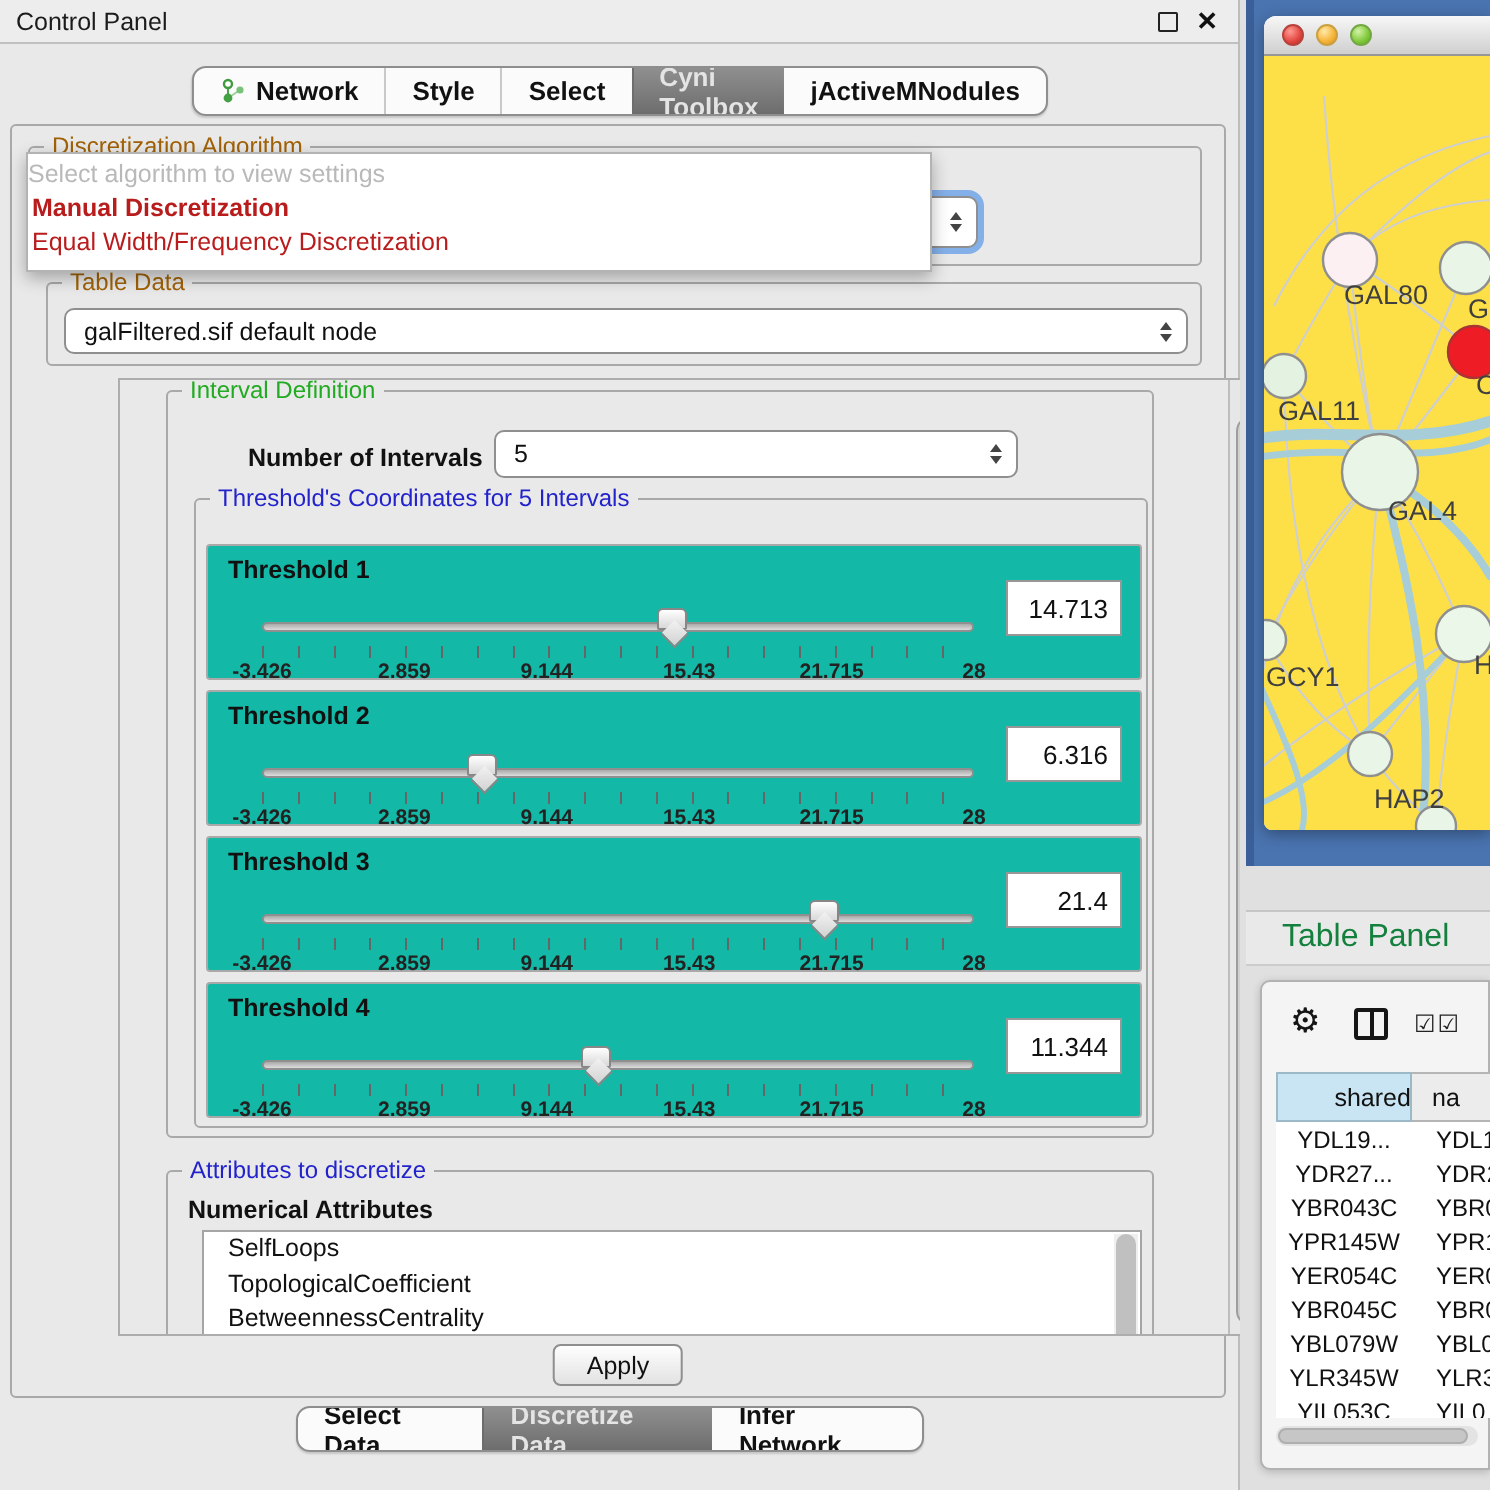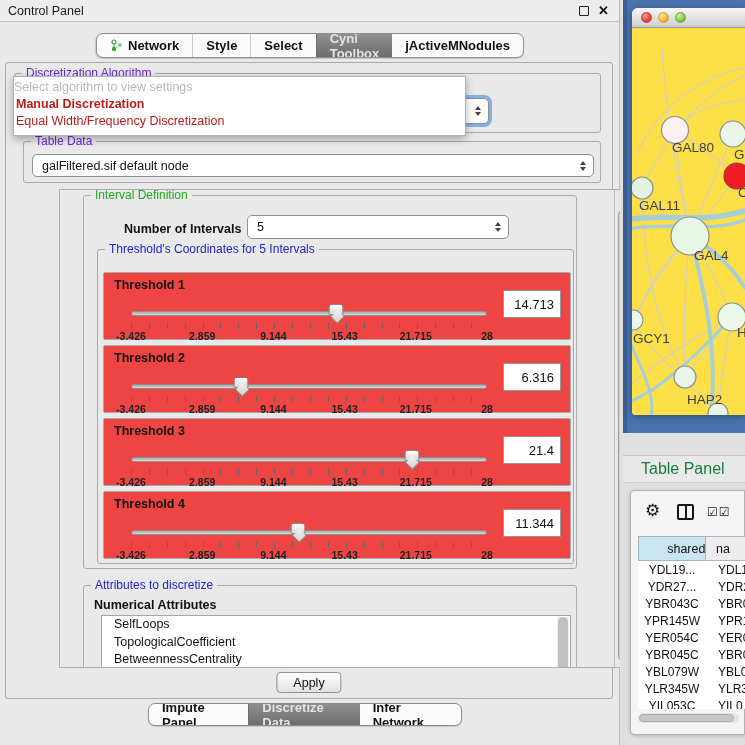--- a/index.html
+++ b/index.html
@@ -28,21 +28,21 @@
   .seg .tab.selected + .tab{border-left:none;}
   .top-tabs{top:33px;left:310px;transform:translateX(-50%);height:25px;}
   .bottom-tabs{top:703px;left:305px;transform:translateX(-50%);height:23px;}
   .net-glyph{width:13px;height:13px;display:inline-block;}
 
   .main-panel{position:absolute;left:5px;top:62px;width:608px;height:637px;
               border:1px solid #a9a9a9;border-radius:3px;background:#e9e9e9;}
 
   .fieldset{position:absolute;border:1px solid #a9a9a9;border-radius:3px;}
   .legend{position:absolute;top:-8px;left:7px;background:#e9e9e9;padding:0 4px;
-          font-size:12px;color:#6d28d9;white-space:nowrap;}
+          font-size:12px;color:#a16207;white-space:nowrap;}
   .legend.green{color:#22ab22;}
   .legend.blue{color:#2323cc;}
 
   
   .combo{position:absolute;background:#fff;border:1px solid #8f8f8f;border-radius:5px;
          display:flex;align-items:center;font-size:12.5px;color:#111;}
   .combo .val{margin-left:9px;white-space:nowrap;overflow:hidden;}
   .spinner{margin-left:auto;margin-right:7px;display:flex;flex-direction:column;gap:2px;}
   .spinner i{width:0;height:0;border-left:3.5px solid transparent;border-right:3.5px solid transparent;}
   .spinner .up{border-bottom:4px solid #444;}
@@ -59,21 +59,21 @@
   
   .scrollpane{position:absolute;left:17px;top:126px;width:578px;height:479px;
               border:1px solid #adadad;background:#e9e9e9;overflow:hidden;margin-left:36px;}
   .vsb{position:absolute;right:0;top:0;width:22px;height:100%;background:#e7e7e7;
        border-left:1px solid #bdbdbd;}
   .vsb .thumb{position:absolute;left:3px;right:3px;top:18px;bottom:4px;border-radius:8px;
               background:linear-gradient(to right,#d2d2d2,#adadad);border:1px solid #9d9d9d;}
 
   
   .th-panel{position:absolute;left:5px;width:468px;height:68px;border:1px solid #a9a9a9;
-            border-radius:2px;background:#ef4444;}
+            border-radius:2px;background:#14b8a6;}
   .th-label{position:absolute;left:10px;top:5px;font-size:12.5px;font-weight:700;color:#111;}
   .slider{position:absolute;left:27px;top:30px;width:356px;height:36px;}
   .track{position:absolute;left:0;top:8px;width:100%;height:5px;border:1px solid #8f8f8f;
          border-radius:3px;background:linear-gradient(#a9a9a9,#dcdcdc);}
   .handle{position:absolute;top:1px;width:15px;height:11px;margin-left:0;transform:translateX(-50%);
           border:1px solid #878787;border-radius:3px 3px 1px 1px;background:linear-gradient(#ffffff,#d8d8d8);}
   .handle::after{content:"";position:absolute;top:7px;left:2.2px;width:8.6px;height:8.6px;
           transform:rotate(45deg);background:linear-gradient(135deg,#f2f2f2,#d2d2d2);
           border-right:1px solid #878787;border-bottom:1px solid #878787;}
   .ticks{position:absolute;left:0;top:20px;width:100.5%;height:6px;
@@ -322,21 +322,21 @@
     <div class="popup">
       <div class="popup-header">Select algorithm to view settings</div>
       <div class="popup-list">
         <div class="popup-option" style="--i: 0;">Manual Discretization</div>
           <div class="popup-option" style="--i: 1;">Equal Width/Frequency Discretization</div>
       </div>
     </div>
 
     <div class="seg bottom-tabs">
       <div class="tab">
-          <span>Impute Panel</span>
+          <span>Select Data</span>
         </div>
       <div class="tab selected">
           <span>Discretize Data</span>
         </div>
       <div class="tab">
           <span>Infer Network</span>
         </div>
     </div>
   </div>
 

